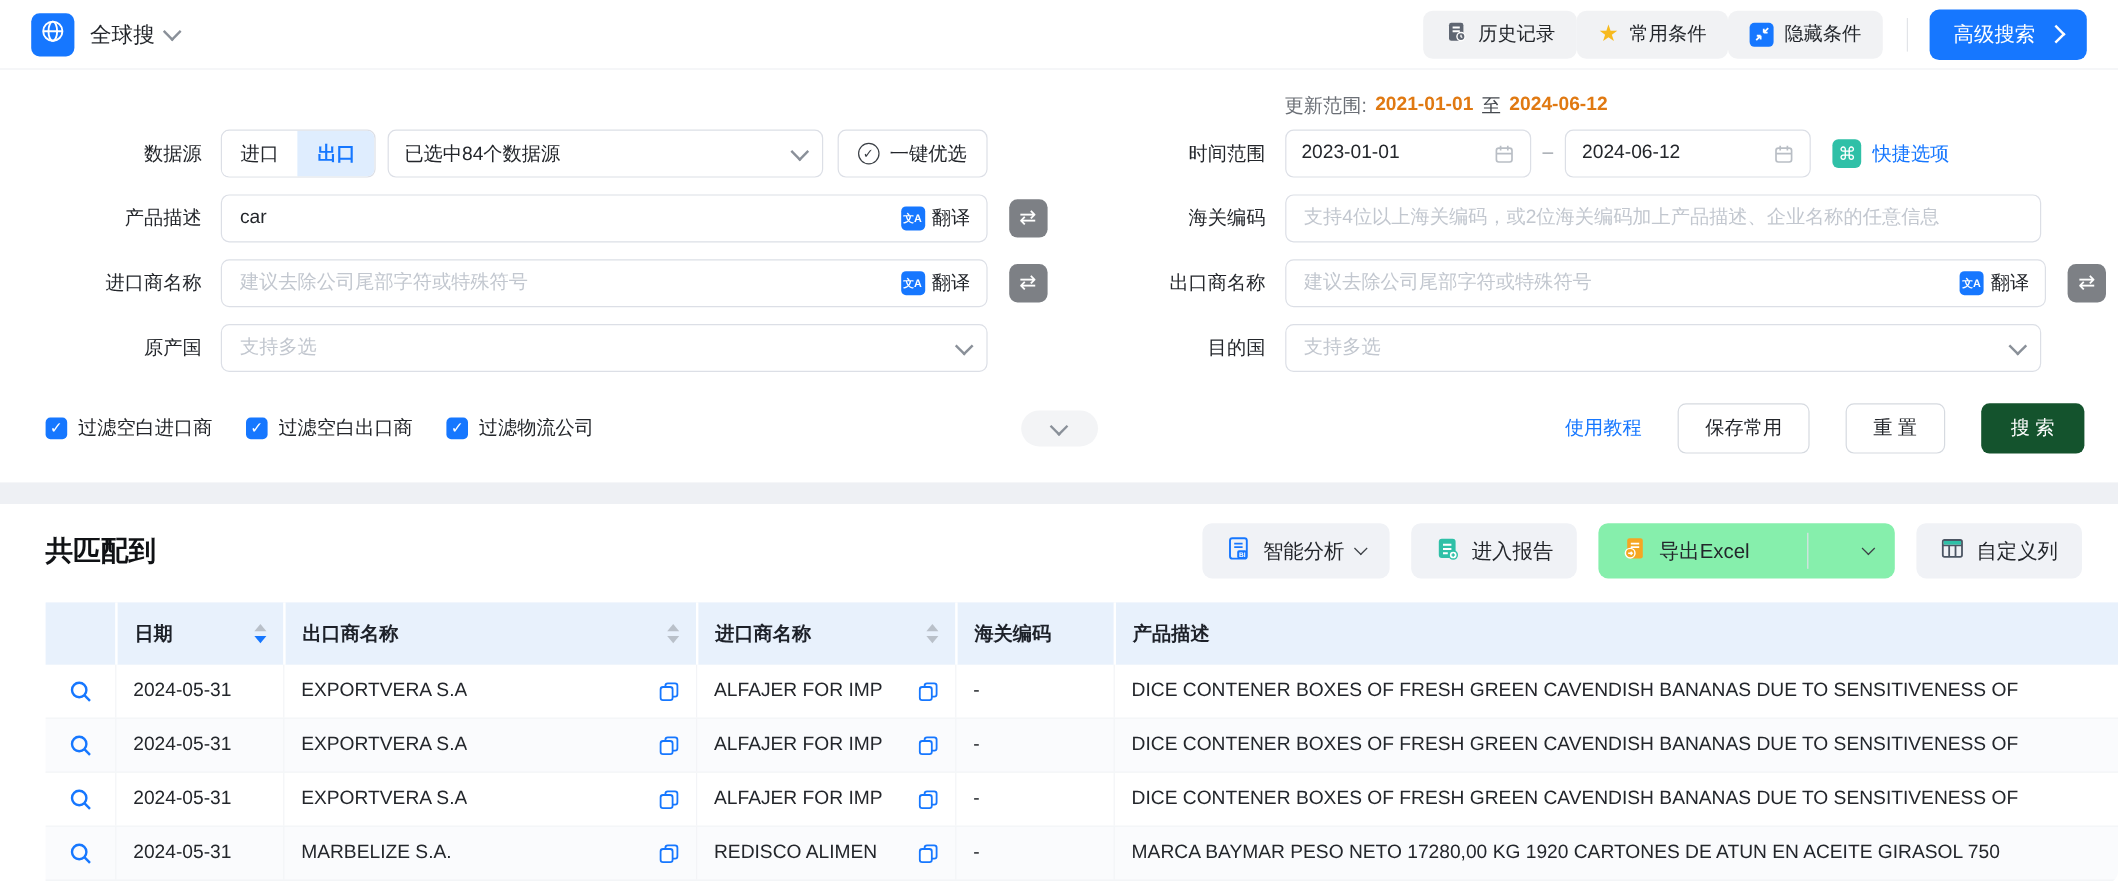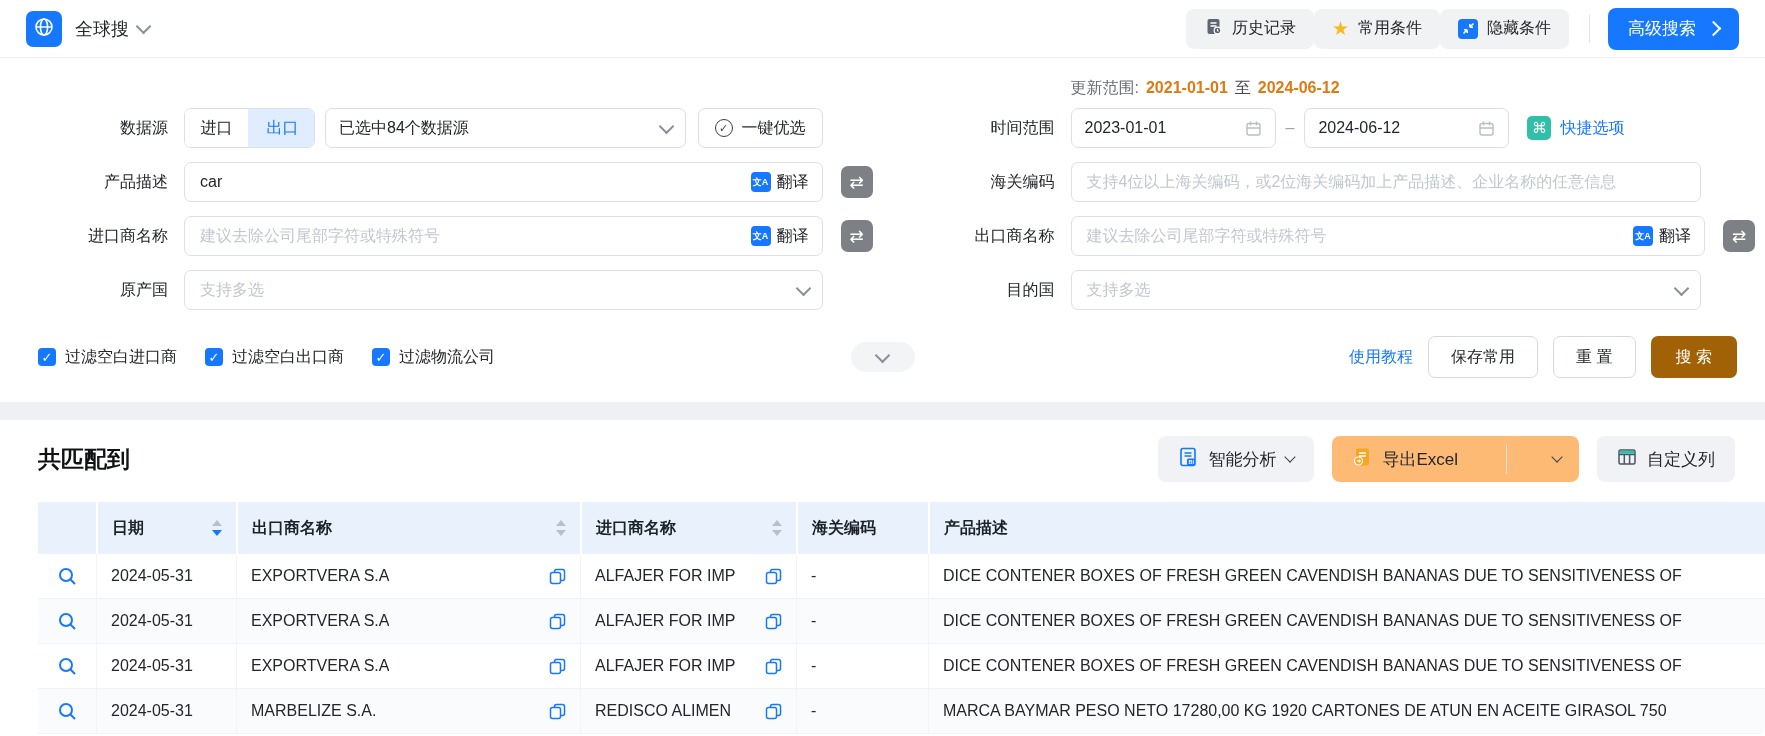--- a/index.html
+++ b/index.html
@@ -33,54 +33,54 @@
   .update-row{display:flex;margin-top:10px;height:24px;}
   .update-text{font-size:16px;color:#6b6f76;display:flex;gap:7px;align-items:center;}
   .update-text b{color:#e07912;font-weight:bold;}
   .update-text .zhi{color:#45494f;}
 
   .inp{height:40px;border:1px solid #dcdfe6;border-radius:7px;display:flex;align-items:center;padding:0 13px;flex:1;min-width:0;background:#fff;box-sizing:border-box;}
   .inp input{border:none;outline:none;flex:1;font-size:16px;color:#23262b;min-width:0;background:transparent;font-family:inherit;}
   .inp input::placeholder{color:#c2c7cf;}
   .seg{display:flex;border:1px solid #dcdfe6;border-radius:7px;overflow:hidden;flex-shrink:0;height:40px;box-sizing:border-box;}
   .seg-item{width:63px;display:flex;align-items:center;justify-content:center;font-size:16px;background:#fff;cursor:pointer;}
-  .seg-item + .seg-item{border-left:3px solid #22c55e;}
+  .seg-item + .seg-item{border-left:1px solid #22c55e;font-weight:bold;}
   .seg-item.active{background:#dfedfe;color:#1677ff;border-left-color:#dfedfe;}
   .src-select{margin-left:10px;cursor:pointer;}
   .btn-opt{margin-left:12px;height:40px;border:1px solid #dcdfe6;border-radius:7px;padding:0 16px;display:flex;align-items:center;gap:9px;font-size:16px;background:#fff;flex-shrink:0;cursor:pointer;box-sizing:border-box;}
   .circle-check{width:18px;height:18px;border:1.6px solid #3a3f45;border-radius:50%;display:flex;align-items:center;justify-content:center;font-size:11px;color:#3a3f45;box-sizing:border-box;}
   .date-inp{flex:0 0 205px;}
   .dash{margin:0 10px;color:#9aa0a8;}
   .cmd{width:24px;height:24px;background:#2fc0a7;border-radius:5px;color:#fff;font-size:15px;display:flex;align-items:center;justify-content:center;margin-left:18px;flex-shrink:0;}
   .quick{color:#1677ff;font-size:16px;margin-left:9px;white-space:nowrap;cursor:pointer;}
   .trans{flex-shrink:0;display:flex;align-items:center;gap:6px;font-size:16px;color:#23262b;cursor:pointer;}
   .trans-ic{width:20px;height:20px;background:#1677ff;border-radius:4px;color:#fff;font-size:9px;font-weight:bold;display:flex;align-items:center;justify-content:center;}
   .swap{width:32px;height:32px;background:#7d8085;border-radius:7px;color:#fff;display:flex;align-items:center;justify-content:center;font-size:17px;cursor:pointer;}
   .sel-chev{margin-left:10px;flex-shrink:0;}
 
   
   .check-row{position:relative;display:flex;align-items:center;margin-top:26px;padding:0 28px 0 38px;height:42px;}
   .cb{display:flex;align-items:center;gap:9px;margin-right:28px;font-size:16px;cursor:pointer;}
   .cb-box{width:18px;height:18px;background:#1677ff;border-radius:4px;color:#fff;font-size:13px;display:flex;align-items:center;justify-content:center;}
   .collapse-pill{position:absolute;left:50%;transform:translateX(-50%);width:64px;height:30px;background:#f3f4f6;border-radius:16px;display:flex;align-items:center;justify-content:center;cursor:pointer;}
-  .right-actions{margin-left:auto;display:flex;align-items:center;gap:15px;}
+  .right-actions{margin-left:auto;display:flex;align-items:center;gap:30px;}
   .link{color:#1677ff;font-size:16px;cursor:pointer;white-space:nowrap;}
   .btn-outline{height:42px;padding:0 22px;border:1px solid #d6dae0;border-radius:7px;font-size:16px;display:flex;align-items:center;background:#fff;cursor:pointer;box-sizing:border-box;white-space:nowrap;}
-  .btn-primary{height:42px;padding:0 25px;background:#a16207;border-radius:7px;color:#fff;font-size:16px;display:flex;align-items:center;cursor:pointer;white-space:nowrap;}
+  .btn-primary{height:42px;padding:0 25px;background:#14532d;border-radius:7px;color:#fff;font-size:16px;display:flex;align-items:center;cursor:pointer;white-space:nowrap;}
 
   .band{height:18px;background:#eef0f4;margin-top:24px;}
 
   
   .res-head{display:flex;align-items:center;padding:16px 30px 12px 38px;}
   .match{display:flex;align-items:center;font-weight:bold;font-size:23px;color:#101215;}
   .match-box{border:3px solid #fd1b0e;padding:4px 10px;margin-left:10px;display:flex;gap:9px;align-items:center;}
   .match-count{color:#fb0f00;}
   .res-actions{margin-left:auto;display:flex;align-items:center;gap:18px;}
   .ra-btn{height:46px;background:#f0f2f6;border-radius:8px;padding:0 20px;display:flex;align-items:center;gap:10px;font-size:17px;cursor:pointer;white-space:nowrap;}
-  .ra-group{display:flex;align-items:stretch;background:#fdba74;border-radius:8px;overflow:hidden;gap:28px;}
+  .ra-group{display:flex;align-items:stretch;background:#86efac;border-radius:8px;overflow:hidden;gap:28px;}
   .ra-group .ra-btn{background:transparent;}
   .ra-gdiv{width:1px;background:#dfe2e8;margin:8px 0;}
   .ra-chev{width:44px;display:flex;align-items:center;justify-content:center;cursor:pointer;}
   .chev.small{width:7px;height:7px;border-width:1.8px;border-color:#3c4046;}
 
   
   .table{margin:8px 0 0 38px;font-size:16px;}
   .t-head{display:flex;background:#e8f1fc;height:52px;font-weight:bold;color:#1d2129;}
   .th,.td{display:flex;align-items:center;padding:0 14px;box-sizing:border-box;min-width:0;}
   .th + .th{border-left:2px solid #fff;}
@@ -330,20 +330,31 @@
           <svg width="20" height="20" viewBox="0 0 20 20" fill="none">
             <rect x="3" y="1.5" width="14" height="17" rx="2" stroke="#1677ff" stroke-width="1.6"></rect>
             <path d="M6.5 6h7M6.5 9h7" stroke="#1677ff" stroke-width="1.5"></path>
             <rect x="9" y="11.5" width="8" height="7" rx="1.5" fill="#1677ff"></rect>
             <text x="10.5" y="17" font-size="5.5" fill="#fff" font-weight="bold">BI</text>
           </svg>
         </span>
         <span>智能分析</span>
         <span class="chev small"></span>
       </div>
+      <div class="ra-btn">
+        <span>
+          <svg width="20" height="20" viewBox="0 0 20 20" fill="none">
+            <rect x="3" y="2" width="14" height="16" rx="2.5" fill="#2fc0a7"></rect>
+            <path d="M6.5 7h7M6.5 10.5h7M6.5 14h4" stroke="#fff" stroke-width="1.6"></path>
+            <circle cx="15" cy="15.5" r="3.4" fill="#fff" stroke="#2fc0a7" stroke-width="1.2"></circle>
+            <path d="M13.6 15.5h2.8M15 14.1v2.8" stroke="#2fc0a7" stroke-width="1.2"></path>
+          </svg>
+        </span>
+        <span>进入报告</span>
+      </div>
       <div class="ra-group">
         <div class="ra-btn">
           <span>
             <svg width="20" height="20" viewBox="0 0 20 20" fill="none">
               <rect x="4" y="1.5" width="13" height="17" rx="2" fill="#f5a623"></rect>
               <path d="M7 6h7M7 9h7" stroke="#fff" stroke-width="1.4"></path>
               <circle cx="6.5" cy="14" r="4" fill="#f5a623" stroke="#fff" stroke-width="1.2"></circle>
               <path d="M4.8 14h3.4M6.9 12.7 8.2 14l-1.3 1.3" stroke="#fff" stroke-width="1.2"></path>
             </svg>
           </span>

